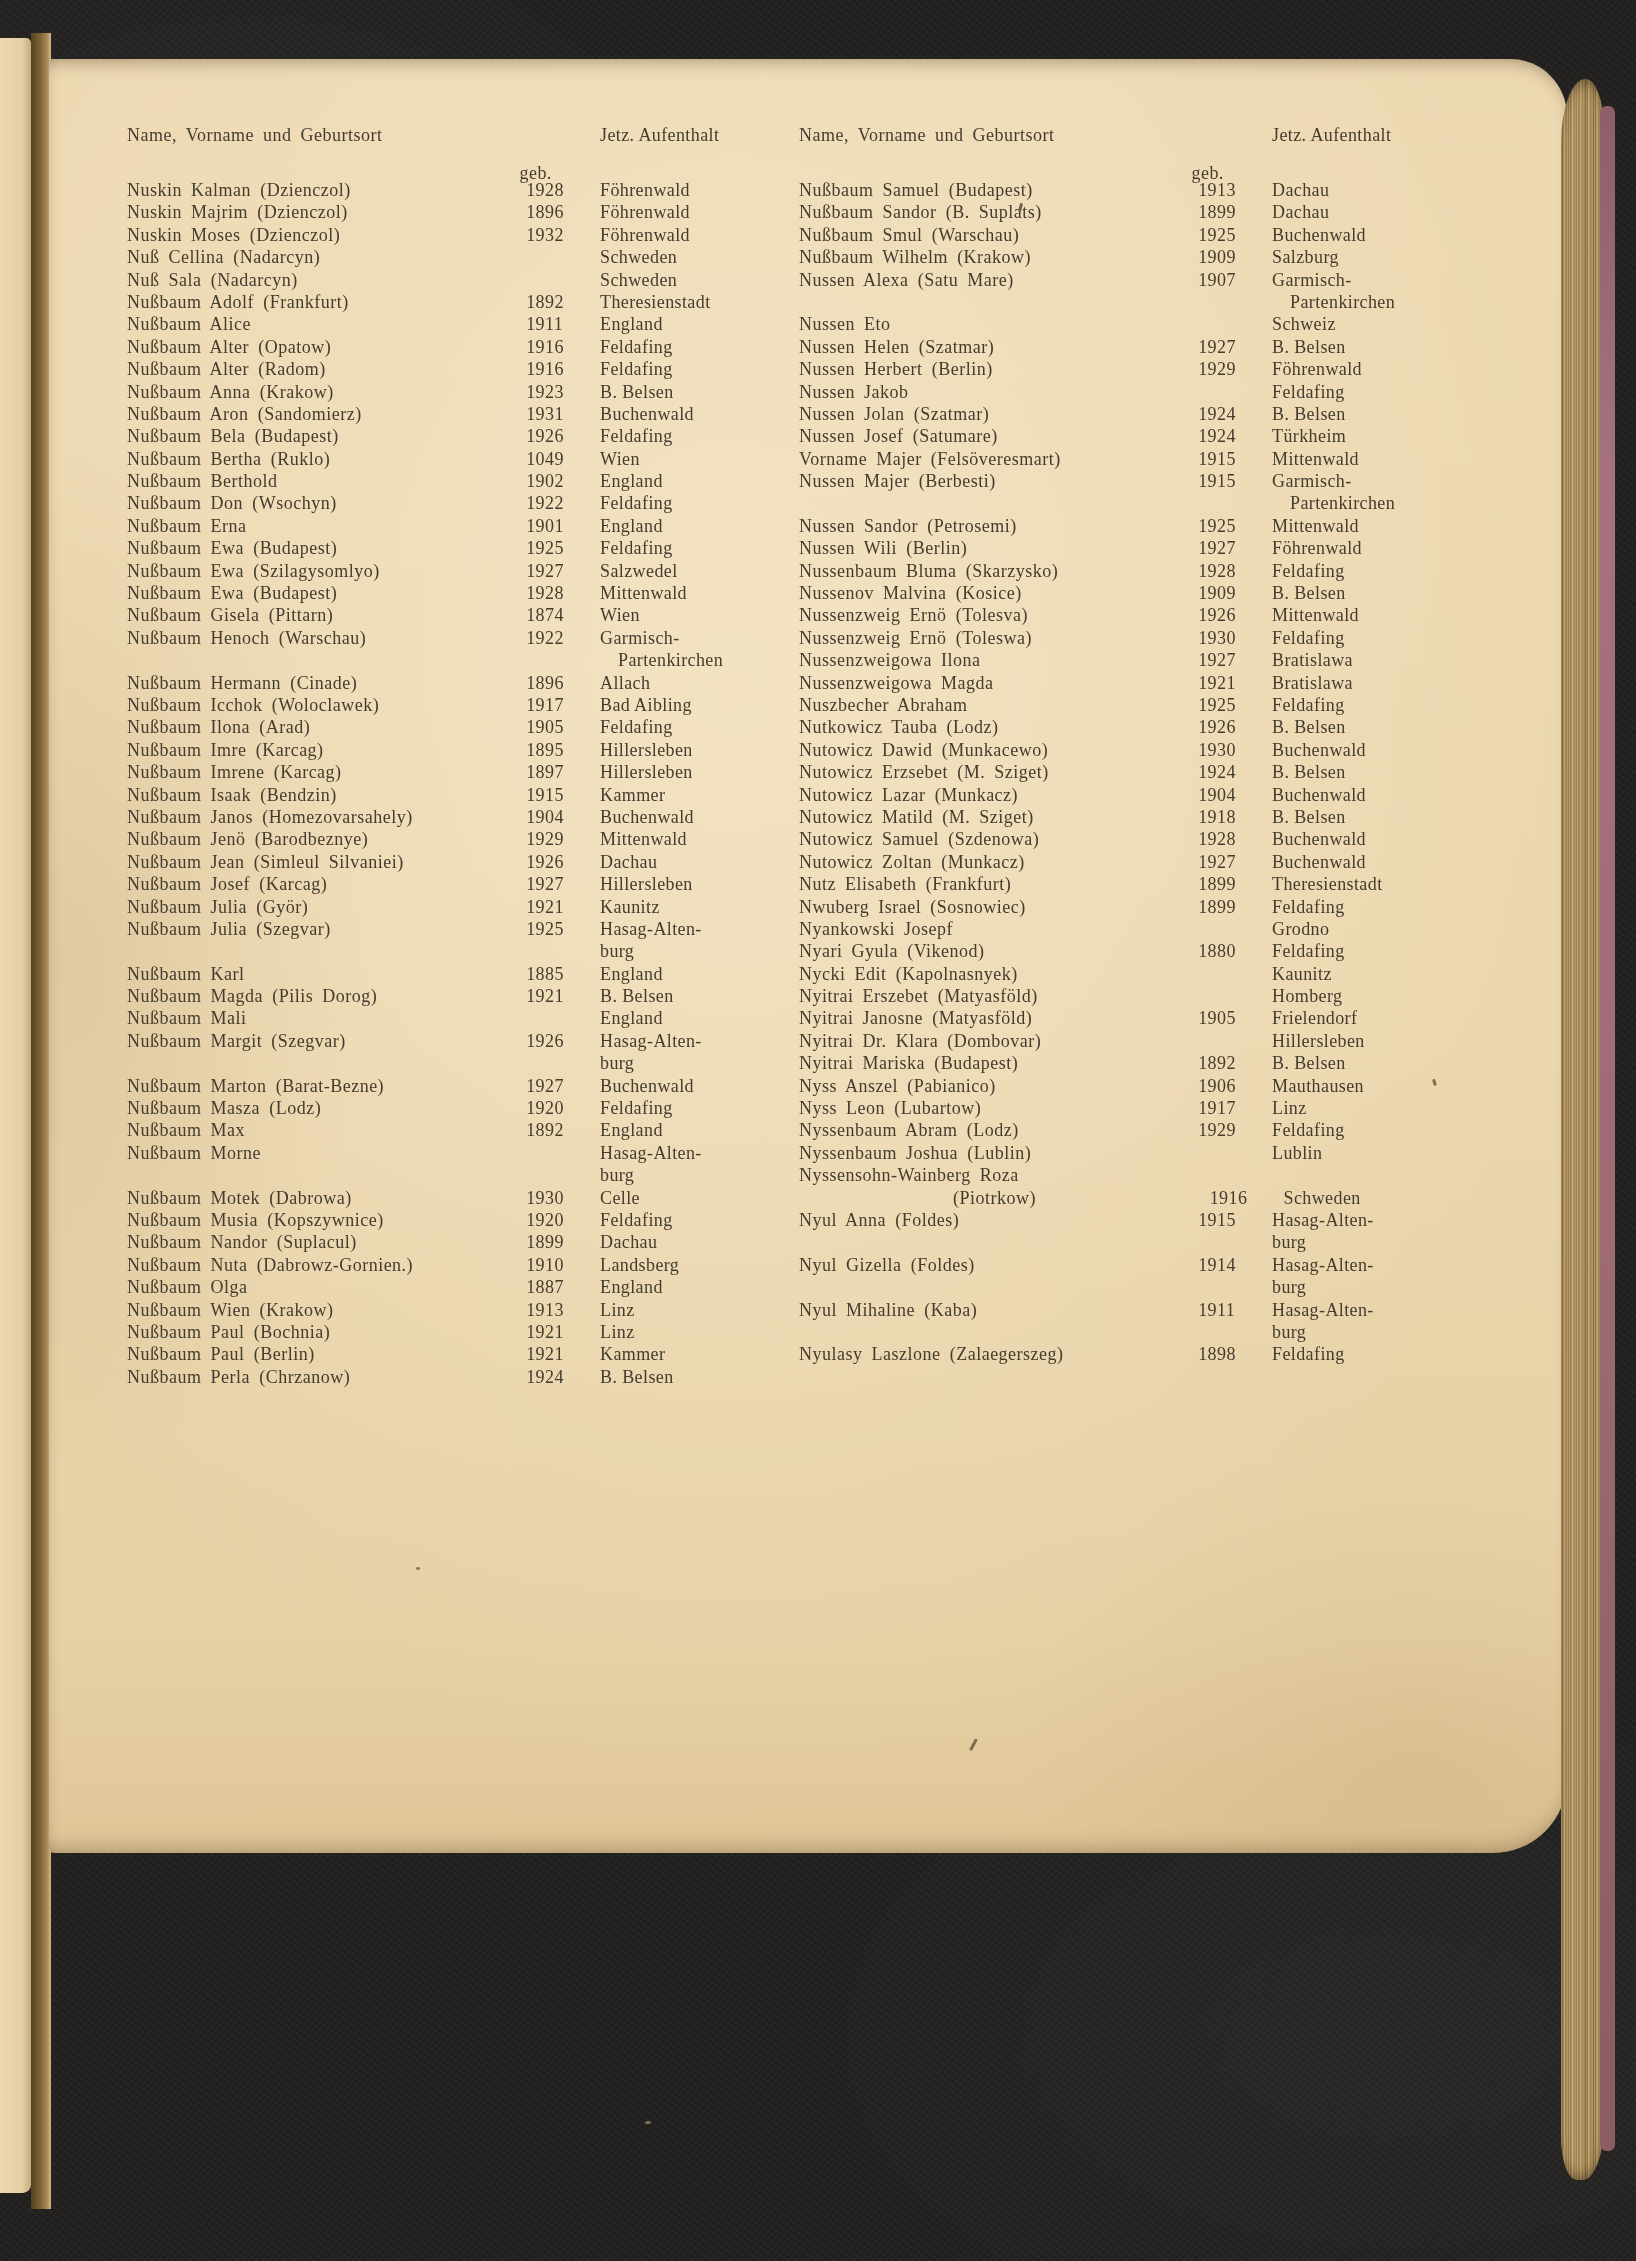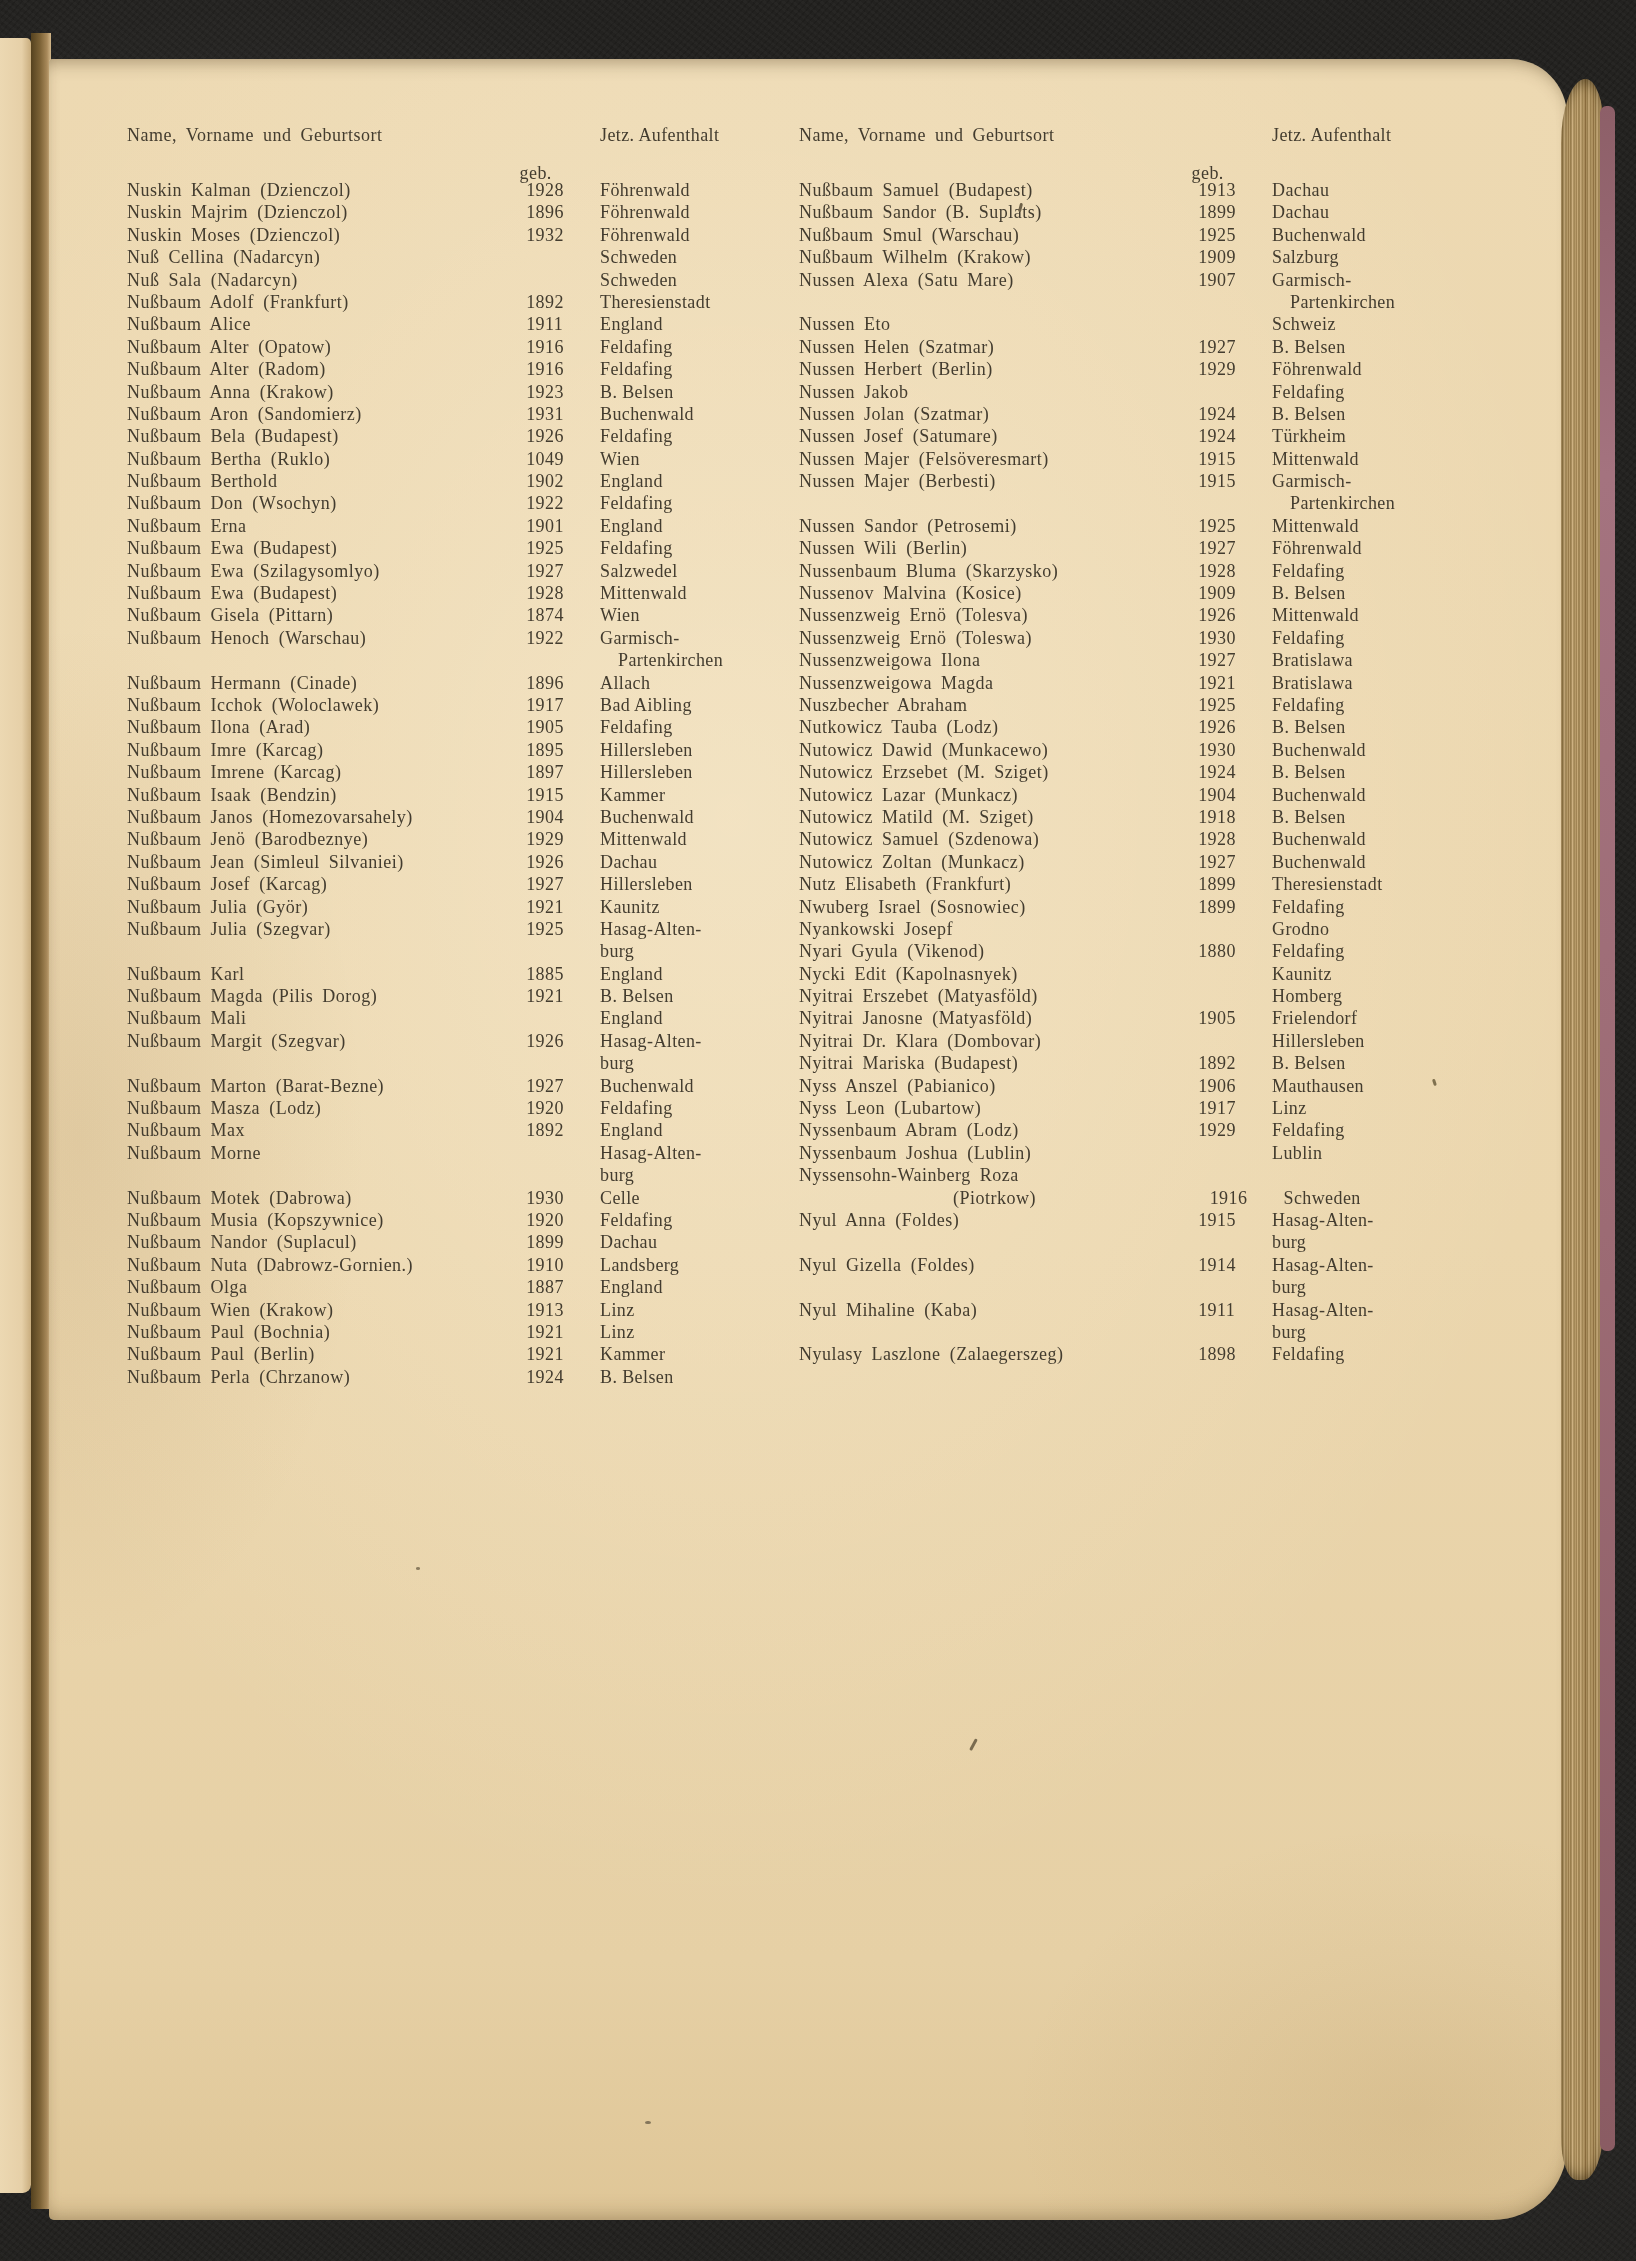--- a/index.html
+++ b/index.html
@@ -19,21 +19,21 @@
     background:linear-gradient(90deg,#ecd8b2 0%,#e6d0a8 70%,#c9ad7e 100%);
     border-radius:0 4.9px 8.2px 0;
   }
   
   .gutter{
     position:absolute;left:31px;top:33px;width:19.6px;height:2176px;
     background:linear-gradient(90deg,#55421f 0%,#7c6236 45%,#a8895a 80%,#d4b98c 100%);
   }
   
   .page{
-    position:absolute;left:49px;top:59px;width:1518px;height:2161px;
+    position:absolute;left:49px;top:59px;width:1518px;height:1794px;
     background-color:#ecd8b0;
     background-image:
       radial-gradient(ellipse 1145px 1473px at 45% 35%, rgba(255,248,230,0.35), transparent 75%),
       radial-gradient(ellipse 573px 409px at 90% 95%, rgba(150,110,50,0.12), transparent 70%),
       radial-gradient(ellipse 409px 736px at 2% 50%, rgba(140,100,45,0.14), transparent 70%),
       linear-gradient(180deg,#edd9b2 0%,#ebd6ad 55%,#e6d0a5 88%,#dfc697 100%);
     border-radius:3.3px 57px 74px 4.9px;
     box-shadow:inset 0 11.5px 18px -9.8px rgba(70,50,20,0.45), inset 0 -14.7px 21px -13px rgba(70,50,20,0.4);
   }
   
@@ -421,21 +421,21 @@
           <span class="c-name">Nussen Jolan (Szatmar)</span>
           <span class="c-geb">1924</span>
           <span class="c-ort">B. Belsen</span>
         </div>
         <div class="row">
           <span class="c-name">Nussen Josef (Satumare)</span>
           <span class="c-geb">1924</span>
           <span class="c-ort">Türkheim</span>
         </div>
         <div class="row">
-          <span class="c-name">Nussen Majer (Felsöveresmart)</span>
+          <span class="c-name">Vorname Majer (Felsöveresmart)</span>
           <span class="c-geb">1915</span>
           <span class="c-ort">Mittenwald</span>
         </div>
         <div class="row">
           <span class="c-name">Nussen Majer (Berbesti)</span>
           <span class="c-geb">1915</span>
           <span class="c-ort">Garmisch-</span>
         </div>
         <div class="row">
           <span class="c-name"></span>

